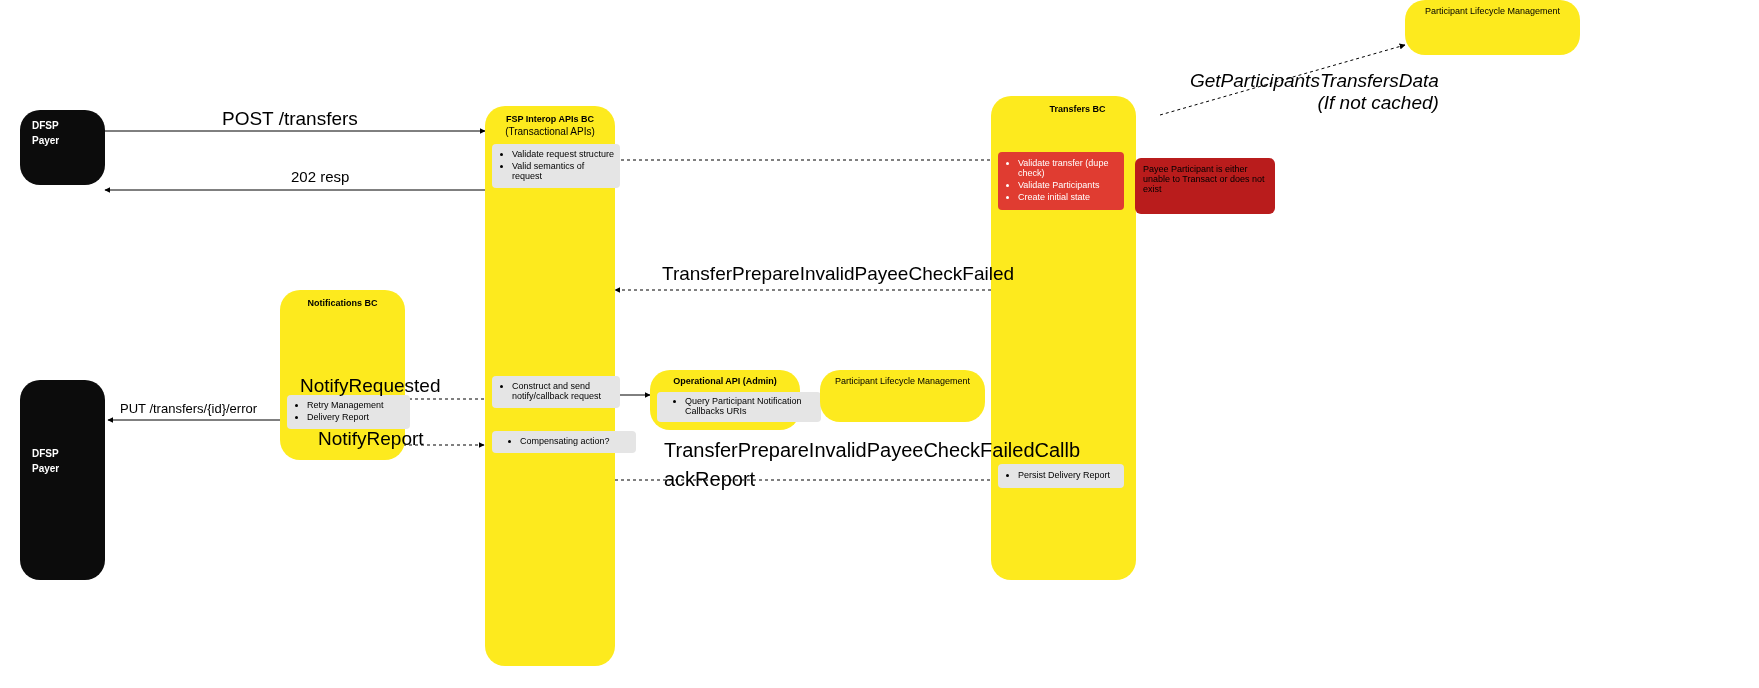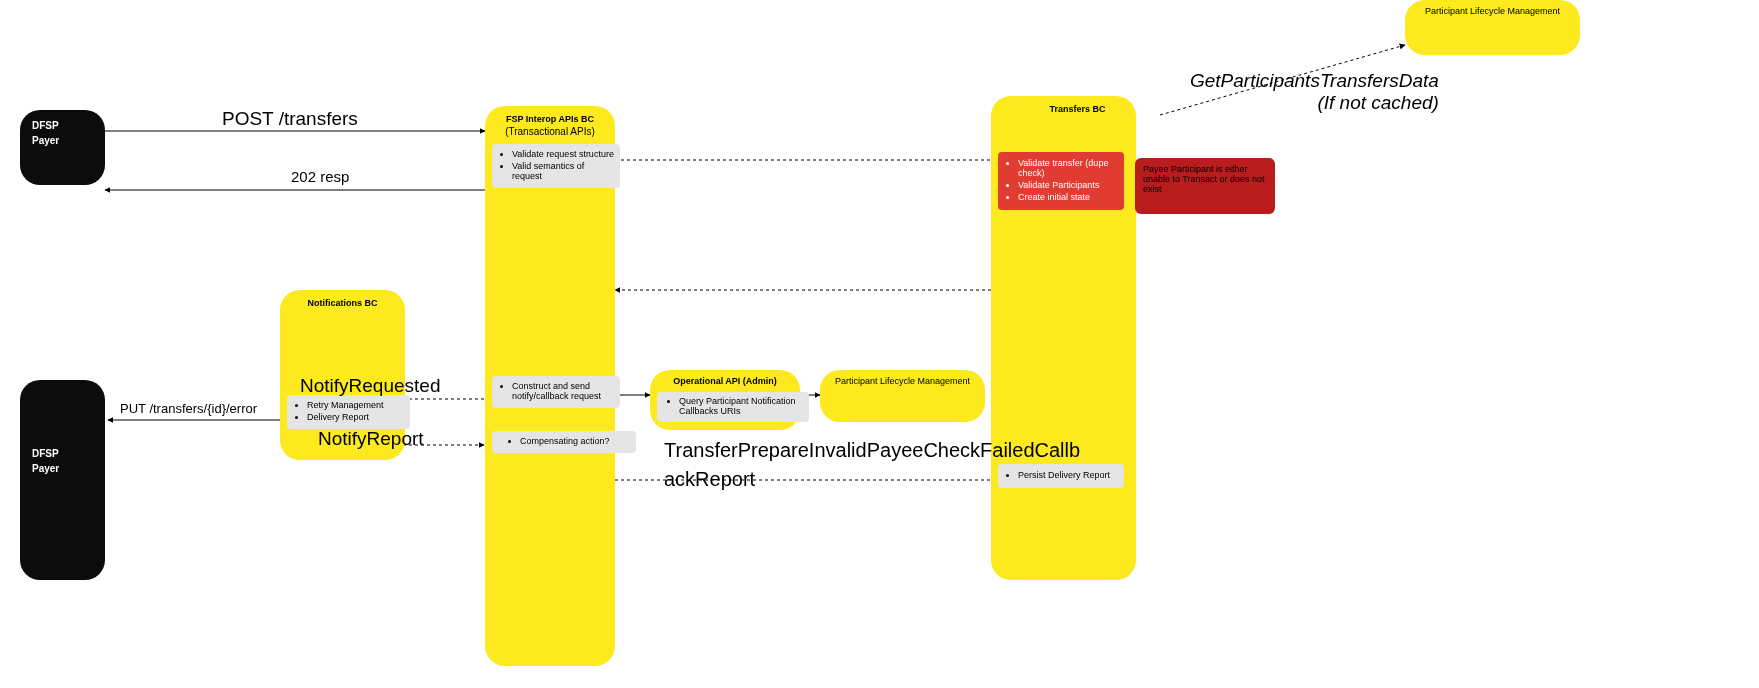--- a/index.html
+++ b/index.html
@@ -122,21 +122,21 @@
     <div class="grey" style="position:absolute; left:7px; top:105px; width:111px; padding:5px 6px; border-radius:4px;">
       <ul class="task xsmall">
         <li>Retry Management</li>
         <li>Delivery Report</li>
       </ul>
     </div>
   </div>
 
   <div class="box yellow" style="left:650px; top:370px; width:150px; height:60px;">
     <div class="title xsmall center" style="padding-top:6px;text-align:center;">Operational API (Admin)</div>
-    <div class="grey" style="position:absolute; left:7px; top:22px; width:136px; padding:4px 8px; border-radius:4px;">
+    <div class="grey" style="position:absolute; left:7px; top:22px; width:136px; padding:4px 14px; border-radius:4px;">
       <ul class="task xsmall">
         <li>Query Participant Notification Callbacks URIs</li>
       </ul>
     </div>
   </div>
 
   <div class="box yellow" style="left:820px; top:370px; width:165px; height:52px;">
     <div class="xsmall center" style="padding-top:6px;">Participant Lifecycle Management</div>
   </div>
 
@@ -147,19 +147,20 @@
   <div class="box green" style="left:1135px; top:158px; width:140px; height:56px; border-radius:6px; padding:6px 8px;">
     <div class="xsmall">Payee Participant is either
 unable to Transact or
 does not exist</div>
   </div>
 
   <div class="label-text" style="left:222px; top:108px; font-size:19px;">POST /transfers</div>
   <div class="label-text" style="left:255px; top:168px; font-size:15px;margin-left:36px;">202 resp</div>
   <div class="label-text" style="left:1190px; top:70px; font-size:19px; line-height:22px; text-align:right;font-style:italic;">GetParticipantsTransfersData
 (If not cached)</div>
+  <div class="label-text" style="left:662px; top:263px; font-size:19px;">TransferPrepareInvalidPayeeCheckFailed</div>
   <div class="label-text" style="left:300px; top:375px; font-size:19px;">NotifyRequested</div>
   <div class="label-text" style="left:318px; top:428px; font-size:19px;">NotifyReport</div>
   <div class="label-text" style="left:120px; top:401px; font-size:13px;">PUT /transfers/{id}/error</div>
   <div class="label-text" style="left:664px; top:436px; font-size:20px; line-height:29px;">TransferPrepareInvalidPayeeCheckFailedCallb
 ackReport</div>
 
 </div>
 
 </body></html>

